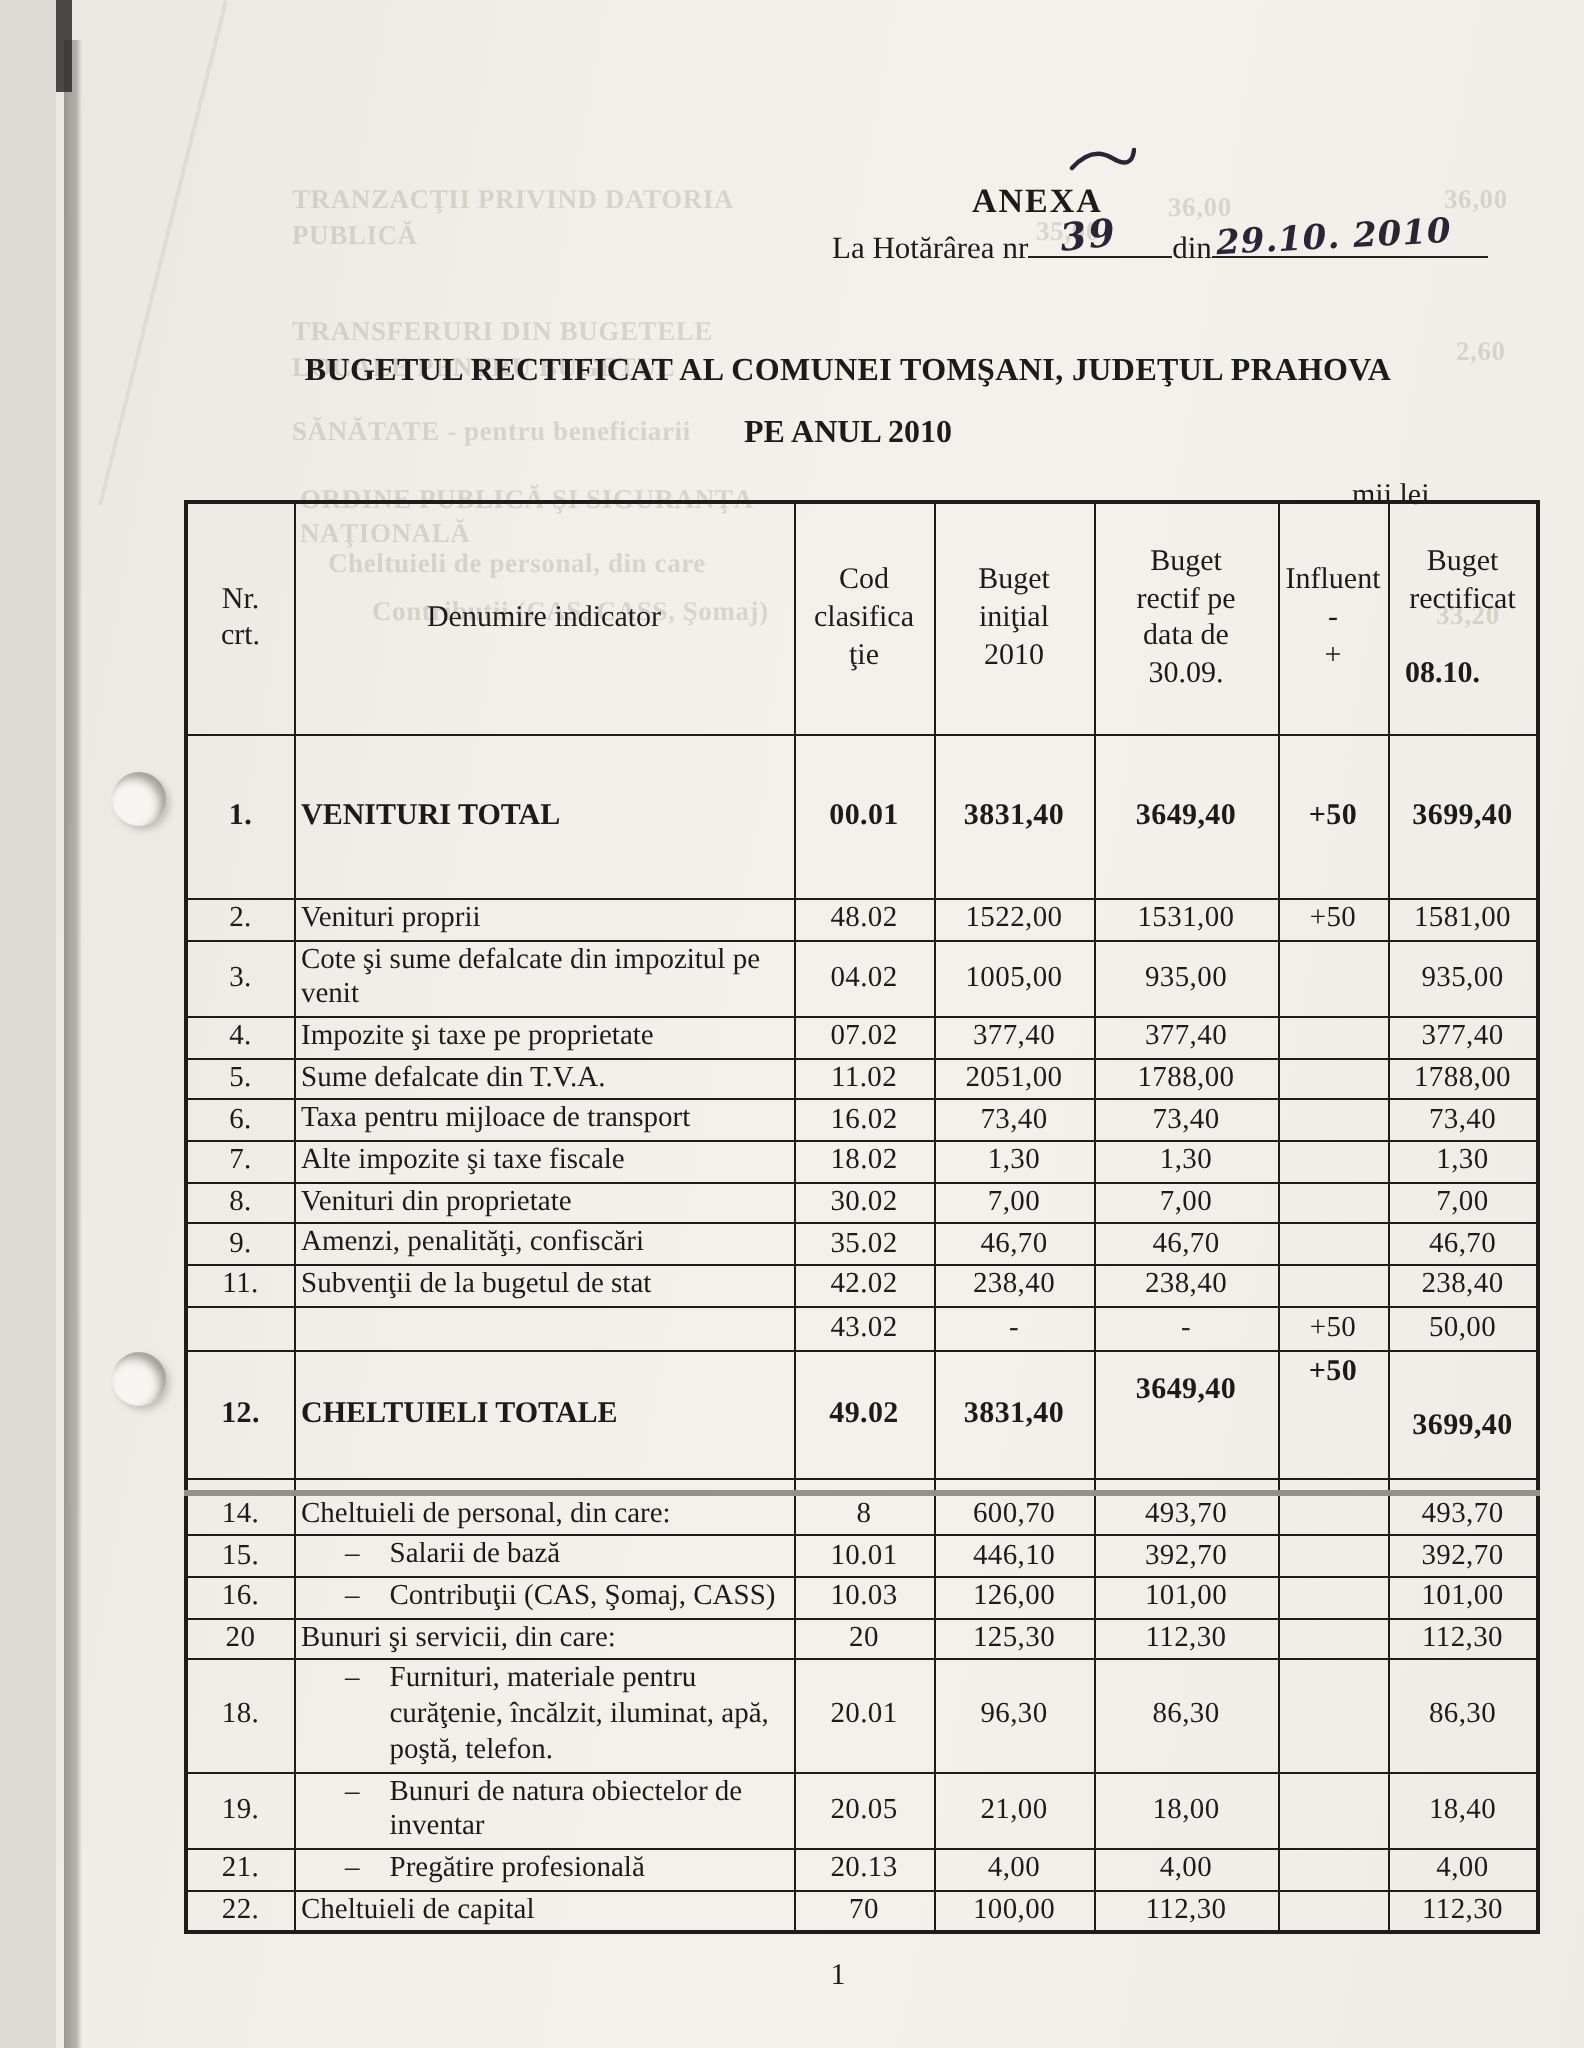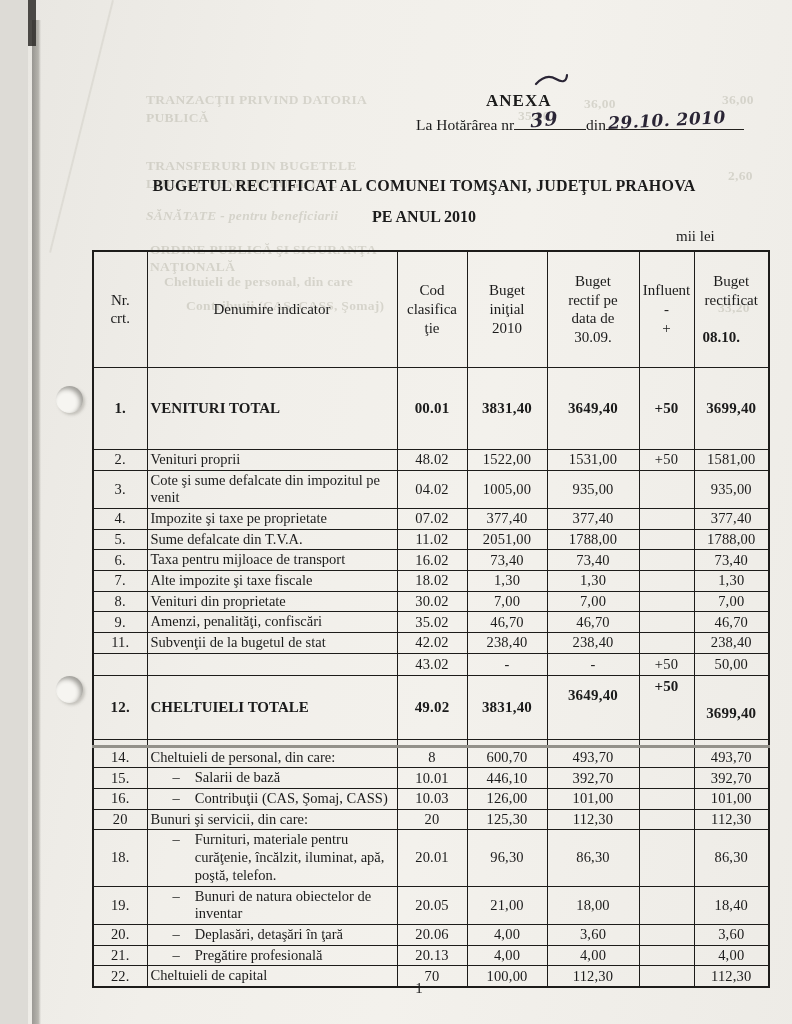--- a/index.html
+++ b/index.html
@@ -23,21 +23,21 @@
   .breve{position:absolute;top:72px;left:506px;}
   .hot-line{position:absolute;top:116px;left:388px;font-size:15.5px;white-space:nowrap;}
   .blank{display:inline-block;border-bottom:1.8px solid #23211e;position:relative;vertical-align:baseline;}
   .blank-nr{width:72px;} .blank-date{width:138px;}
   .hand{position:absolute;font-family:"DejaVu Serif", serif;font-style:italic;color:#2a2535;
     font-weight:bold;}
   .hand-nr{top:-21px;left:16px;font-size:19px;transform:rotate(-6deg);letter-spacing:1px;}
   .hand-date{top:-19px;left:2px;font-size:17px;transform:rotate(-3deg);letter-spacing:.5px;white-space:nowrap;}
   .title1{position:absolute;top:177px;left:0;width:792px;text-align:center;font-weight:bold;font-size:16px;letter-spacing:.2px;}
   .title2{position:absolute;top:208px;left:0;width:792px;text-align:center;font-weight:bold;font-size:16px;}
-  .miilei{position:absolute;top:228px;left:648px;font-size:15px;}
+  .miilei{position:absolute;top:240px;left:648px;font-size:15px;}
   
   table.budget{position:absolute;top:250px;left:64px;width:676px;border-collapse:collapse;
     table-layout:fixed;font-size:14.5px;}
   table.budget th, table.budget td{border:1.6px solid #1d1c1a;padding:1px 3px;vertical-align:middle;
     overflow:hidden;}
   table.budget{border:2px solid #1d1c1a;}
   thead tr{height:90px;}
   thead th{font-weight:normal;text-align:center;white-space:pre-line;line-height:1.25;font-size:15px;}
   th.h-rect{vertical-align:middle;}
   .hdr-center{text-align:center;white-space:pre-line;}
@@ -65,21 +65,21 @@
   <div class="hole hole2"></div>
 
   <div id="ghost-layer">
       <div class="ghost" style="left: 118px; top: 92px;">TRANZACŢII PRIVIND DATORIA</div>
       <div class="ghost" style="left: 118px; top: 110px; text-align: right;">PUBLICĂ</div>
       <div class="ghost" style="left: 480px; top: 108px; padding-left: 10px;">35,00</div>
       <div class="ghost" style="left: 556px; top: 96px;">36,00</div>
       <div class="ghost" style="left: 694px; top: 92px;">36,00</div>
       <div class="ghost" style="left: 118px; top: 158px;">TRANSFERURI DIN BUGETELE</div>
       <div class="ghost" style="left: 118px; top: 176px;">LOCALE PENTRU BUGETUL</div>
-      <div class="ghost" style="left: 118px; top: 208px; font-style: italic;">SĂNĂTATE - pentru beneficiarii</div>
+      <div class="ghost" style="left: 118px; top: 208px;">SĂNĂTATE - pentru beneficiarii</div>
       <div class="ghost" style="left: 700px; top: 168px;">2,60</div>
       <div class="ghost" style="left: 122px; top: 242px;">ORDINE PUBLICĂ ŞI SIGURANŢA</div>
       <div class="ghost" style="left: 122px; top: 259px;">NAŢIONALĂ</div>
       <div class="ghost" style="left: 136px; top: 274px;">Cheltuieli de personal, din care</div>
       <div class="ghost" style="left: 158px; top: 298px;">Contribuţii (CAS, CASS, Şomaj)</div>
       <div class="ghost" style="left: 690px; top: 300px;">33,20</div>
     </div>
 
   <div class="anexa">ANEXA</div>
   <div class="breve">
@@ -316,34 +316,20 @@
               <span class="dash-g">–</span>
               <span>Bunuri de natura obiectelor de inventar</span>
             </div>
           </td>
           <td class="c-num">20.05</td>
           <td class="c-num">21,00</td>
           <td class="c-num">18,00</td>
           <td class="c-num"></td>
           <td class="c-num">18,40</td>
         </tr>
-        <tr style="height: 18px;">
-          <td class="c-num">20.</td>
-          <td class="c-name">
-            <div class="dash-name">
-              <span class="dash-g">–</span>
-              <span>Deplasări, detaşări în ţară</span>
-            </div>
-          </td>
-          <td class="c-num">20.06</td>
-          <td class="c-num">4,00</td>
-          <td class="c-num">3,60</td>
-          <td class="c-num"></td>
-          <td class="c-num">3,60</td>
-        </tr>
         <tr style="height: 18px; padding-left: 44px;">
           <td class="c-num">21.</td>
           <td class="c-name">
             <div class="dash-name">
               <span class="dash-g">–</span>
               <span>Pregătire profesională</span>
             </div>
           </td>
           <td class="c-num">20.13</td>
           <td class="c-num">4,00</td>

